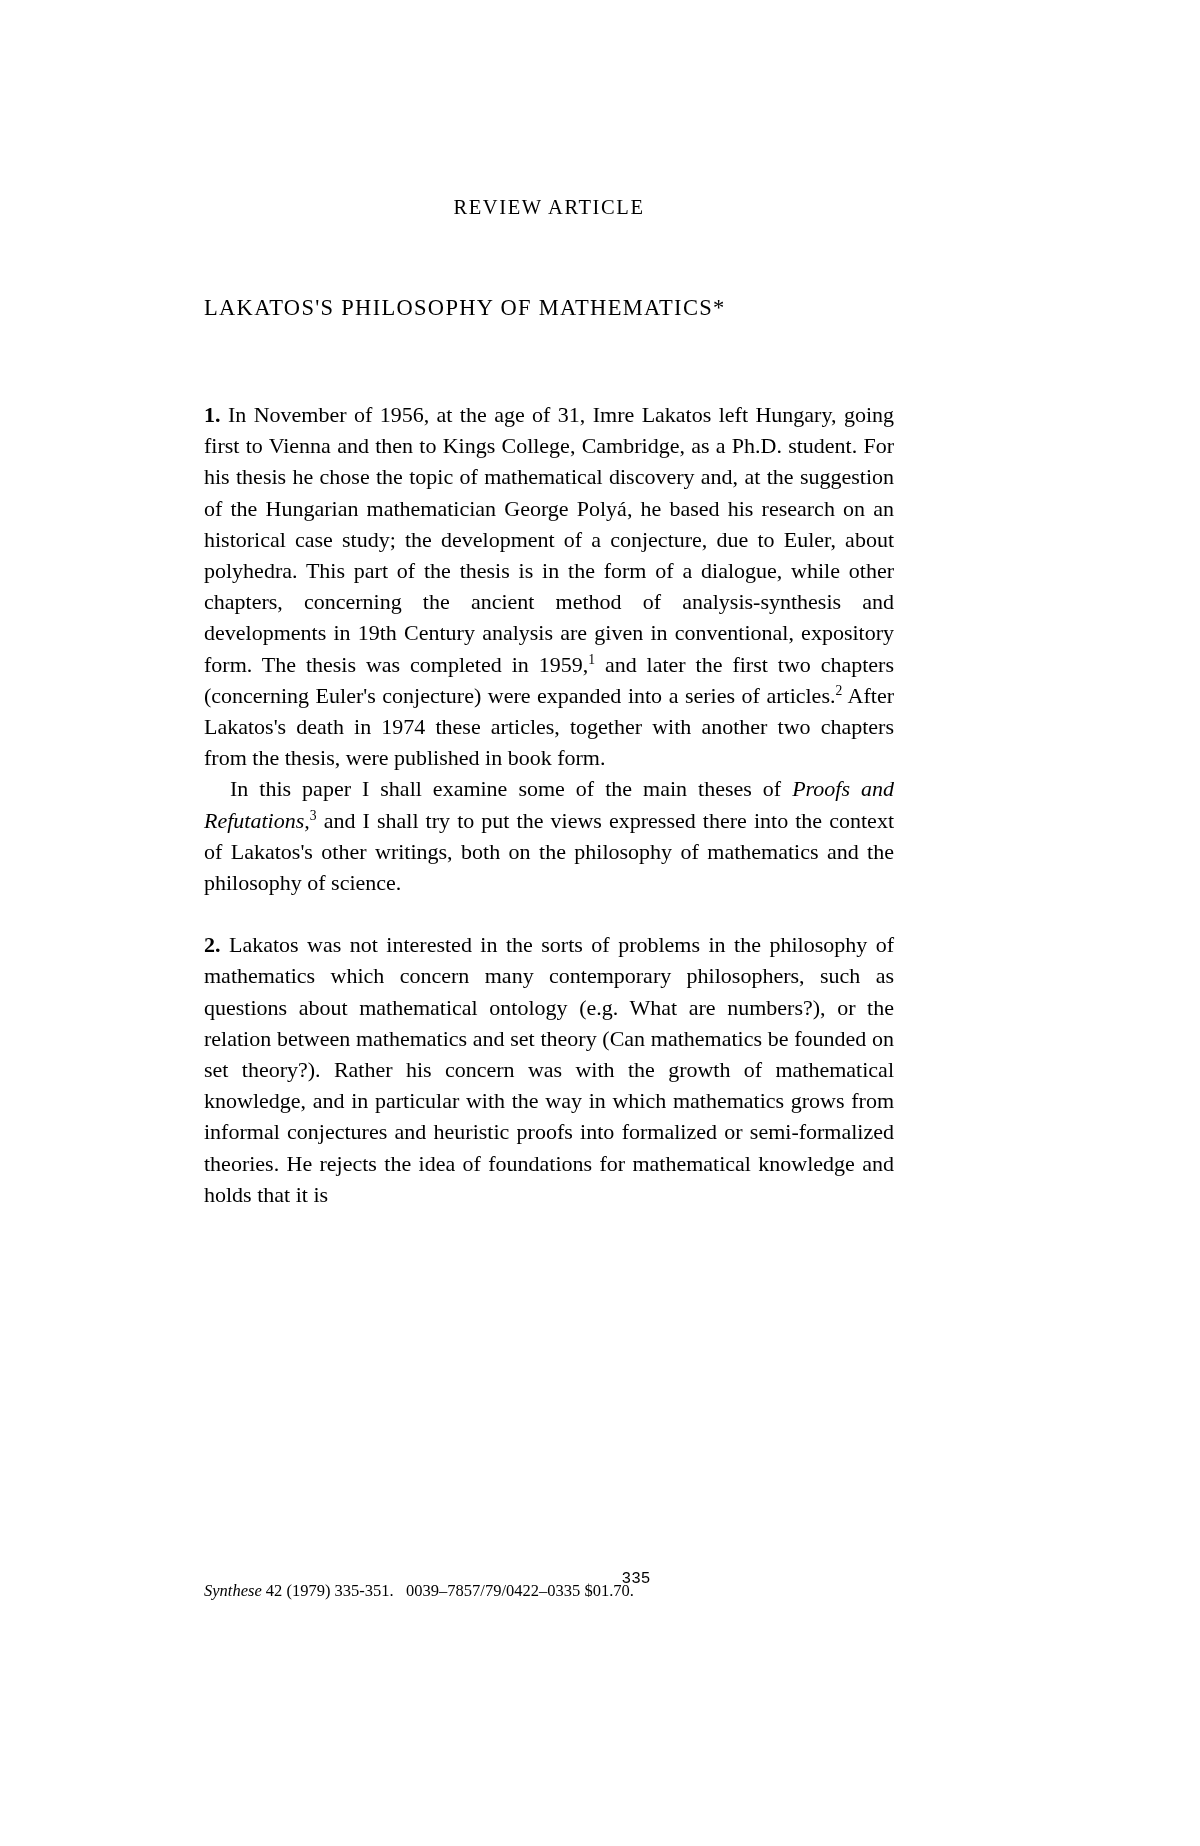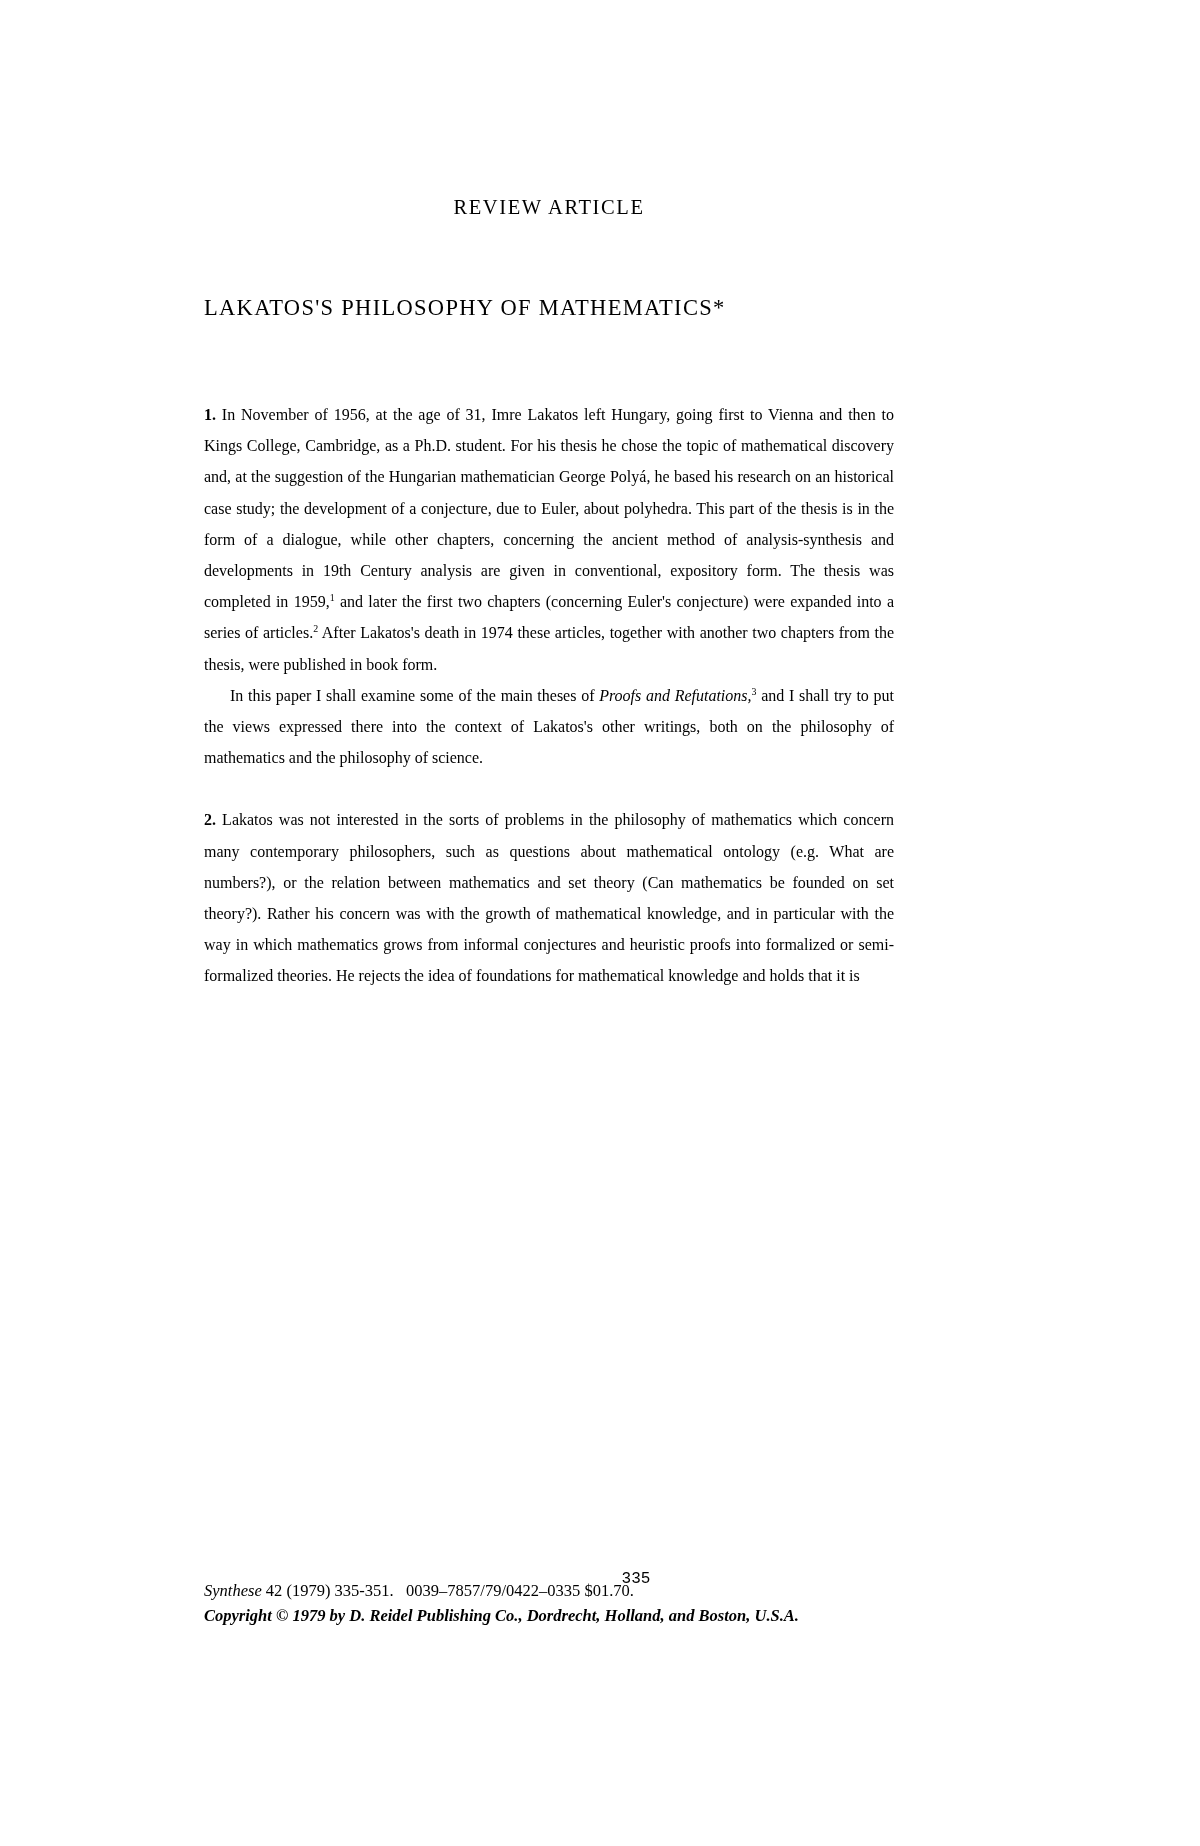--- a/index.html
+++ b/index.html
@@ -38,21 +38,21 @@
     font-family: "Liberation Serif", serif;
   }
   .article-title {
     font-size: 22.5px;
     letter-spacing: 1.3px;
     margin-top: 76px;
     font-family: "Liberation Serif", serif;
   }
   .body-text {
     margin-top: 78px;
-    font-size: 16px;
+    font-size: 22px;
     line-height: 31.2px;
     text-align: justify;
     text-justify: inter-word;
   }
   .body-text p {
     margin: 0;
   }
   .body-text p.indent {
     text-indent: 26px;
     font-family: Liberation Serif, serif;
@@ -119,17 +119,16 @@
 
       <div class="para-gap"></div>
 
       <p><span class="num">2.</span><span> Lakatos was not interested in the sorts of problems in the philosophy of mathematics which concern many contemporary philosophers, such as questions about mathematical ontology (e.g. What are numbers?), or the relation between mathematics and set theory (Can mathematics be founded on set theory?). Rather his concern was with the growth of mathematical knowledge, and in particular with the way in which mathematics grows from informal conjectures and heuristic proofs into formalized or semi-formalized theories. He rejects the idea of foundations for mathematical knowledge and holds that it is</span></p>
 
     </div>
   </div>
 
   <div class="footer">
     <div><em>Synthese</em><span class="upright"> 42 (1979) 335-351.</span>&nbsp;&nbsp;&nbsp;<span class="upright">0039–7857/79/0422–0335 $01.70.</span></div>
-    <div class="footer-line2"><span>Copyright </span><span class="copyright-sym">©</span><span> 1979 by D. Reidel Publishing Co., Dordrecht, Holland, and Boston, U.S.A.</span></div>
   </div>
 
   <div class="page-number">335</div>
 </div>
 
 </body></html>

